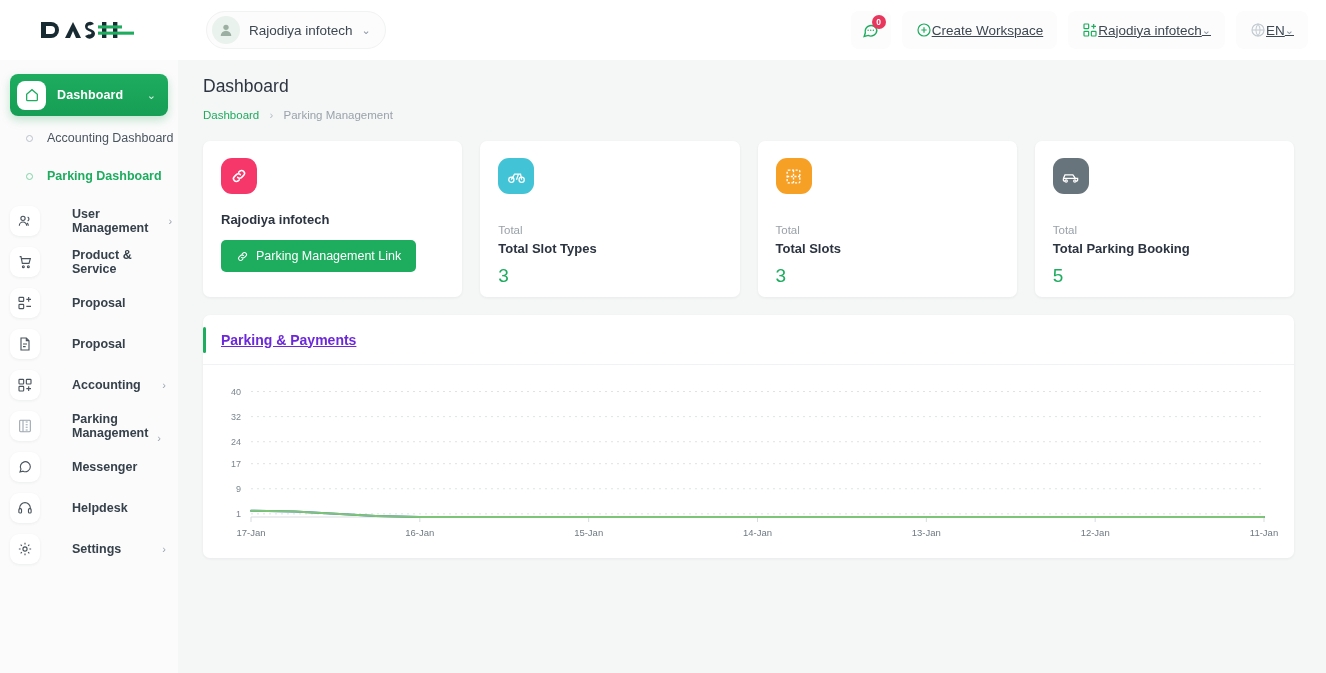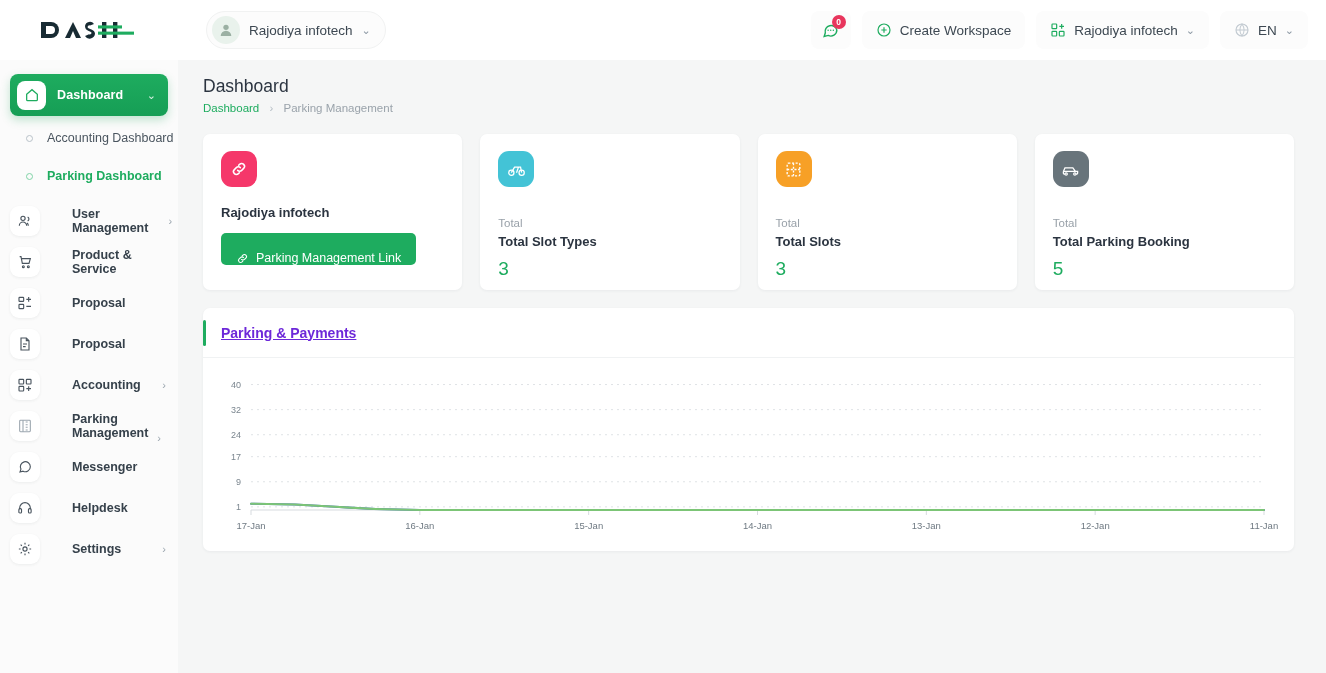--- a/index.html
+++ b/index.html
@@ -35,22 +35,22 @@
   }
   .user-name { font-size: 13.5px; color: #3d4852; }
   .chev { color: #8c98a4; font-size: 11px; line-height: 1; }
 
   .topbar-right {
     margin-left: auto; display: flex; align-items: center; gap: 11px;
     padding-right: 18px;
   }
   .tb-btn {
     height: 38px; border-radius: 8px; background: #fcfcfc;
-    display: flex; align-items: center; gap: 8px; padding: 0 14px;
-    font-size: 13.5px; color: #3d4852; white-space: nowrap;
+    display: flex; align-items: center; padding: 0 14px;
+    font-size: 13.5px; color: #3d4852; white-space: nowrap; text-decoration: underline;
   }
   .tb-icon-btn {
     width: 40px; height: 38px; border-radius: 8px; background: #fcfcfc;
     display: flex; align-items: center; justify-content: center;
     position: relative;
   }
   .badge {
     position: absolute; top: 4px; right: 5px;
     min-width: 14px; height: 14px; border-radius: 7px;
     background: #e8365d; color: #fff; font-size: 8.5px;
@@ -102,21 +102,21 @@
   }
   .navrow .lbl {
     margin-left: 12px; font-size: 12.5px; color: #36414b; font-weight: bold;
   }
   .navrow .rchev { margin-left: auto; color: #9aa5ae; font-size: 11px; }
   .navrow .rchev.offset { position: absolute; right: 17px; top: 27px; }
 
   
   .main { position: absolute; top: 60px; left: 178px; width: 1148px; height: 613px; }
   .page-title { font-size: 17.5px; color: #2b3440; margin: 16px 0 0 25px; }
-  .crumbs { margin: 5px 0 0 25px; font-size: 11.5px; color: #9aa3ab; }
+  .crumbs { margin: 12px 0 0 25px; font-size: 11.5px; color: #9aa3ab; }
   .crumbs .c-link { color: #1eac5f; }
   .crumbs .c-sep { margin: 0 7px; color: #b6bec5; }
 
   .cards {
     display: flex; gap: 18px; margin: 20px 32px 0 25px;
   }
   .card {
     flex: 1; background: #fff; border-radius: 7px; height: 156px;
     box-shadow: 0 1px 3px rgba(40,50,60,.06);
     padding: 17px 18px 0 18px; position: relative;
@@ -125,21 +125,21 @@
     width: 36px; height: 36px; border-radius: 11px;
     display: flex; align-items: center; justify-content: center;
   }
   .card-sub { font-size: 11.5px; color: #99a1a9; margin-top: 30px; }
   .card-title { font-size: 13px; color: #2b3440; font-weight: bold; margin-top: 5px; }
   .card-value { font-size: 19px; color: #1eac5f; margin-top: 9px; }
   .card-org { font-size: 13px; color: #2b3440; font-weight: bold; margin-top: 18px; }
   .link-btn {
     margin-top: 13px; height: 32px; border-radius: 5px;
     background: #1eac5f; color: #fff; font-size: 12.5px;
-    display: inline-flex; align-items: flex-end; gap: 7px; padding: 0 15px;
+    display: inline-flex; align-items: center; gap: 7px; padding: 0 15px;
   }
 
   .chart-card {
     margin: 18px 32px 0 25px; background: #fff; border-radius: 7px;
     height: 243px; box-shadow: 0 1px 3px rgba(40,50,60,.06);
   }
   .chart-head {
     height: 50px; border-bottom: 1px solid #f0f2f3;
     display: flex; align-items: center; position: relative;
   }

